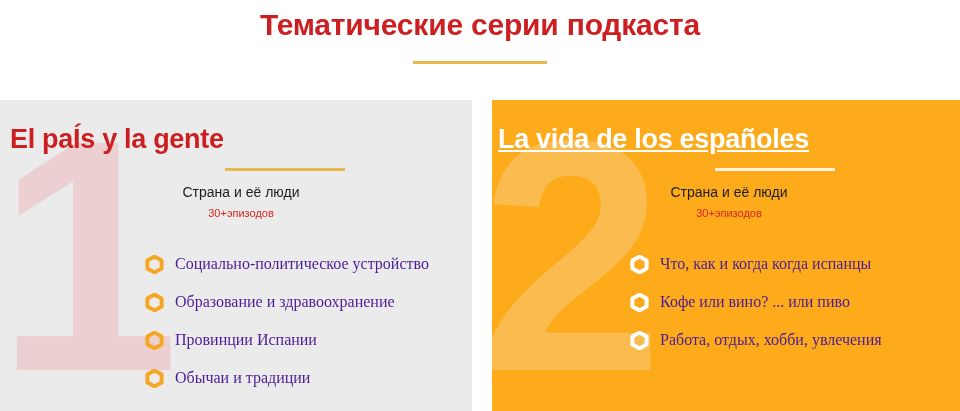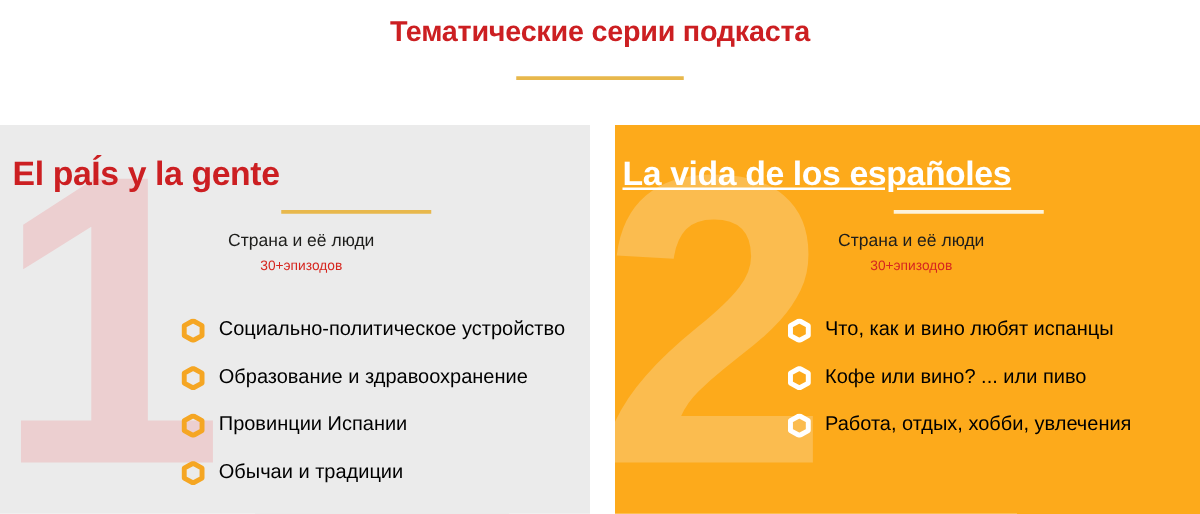--- a/index.html
+++ b/index.html
@@ -26,21 +26,21 @@
     position: absolute;
     top: 0;
     left: 0;
     width: 960px;
     height: 100px;
     text-align: center;
   }
   .page-title {
     margin: 0;
     padding-top: 6px;
-    font-size: 23px;
+    font-size: 30px;
     font-weight: bold;
     line-height: 38px;
     letter-spacing: -0.2px;
     color: #cc1f22;
     white-space: nowrap;
   }
   .title-divider {
     width: 134px;
     height: 3px;
     margin: 17px auto 0 auto;
@@ -166,22 +166,23 @@
   .hex-icon {
     flex: 0 0 auto;
     width: 19px;
     height: 19px;
     margin-right: 11px;
     display: block;
   }
   .bullet-text {
     font-size: 16px;
     line-height: 20px;
-    color: #000000;
+    color: #4c1d95;
     white-space: nowrap;
+    font-family: Liberation Serif, serif;
   }
 </style>
 </head>
 <body>
 
 <div class="page">
 
   <div class="header">
     <h1 class="page-title">Тематические серии подкаста</h1>
     <div class="title-divider"></div>
@@ -242,21 +243,21 @@
         <p class="card-subtitle">Страна и её люди</p>
         <p class="card-episodes">30+эпизодов</p>
 
         <ul class="bullet-list">
           <li class="bullet-item">
             <span class="hex-icon">
               <svg viewBox="0 0 24 24" width="19" height="19" aria-hidden="true">
                 <polygon points="12,2 21,7 21,17 12,22 3,17 3,7" fill="none" stroke="#ffffff" stroke-width="5" stroke-linejoin="round"></polygon>
               </svg>
             </span>
-            <span class="bullet-text">Что, как и вино любят испанцы</span>
+            <span class="bullet-text">Что, как и когда когда испанцы</span>
           </li>
           <li class="bullet-item">
             <span class="hex-icon">
               <svg viewBox="0 0 24 24" width="19" height="19" aria-hidden="true">
                 <polygon points="12,2 21,7 21,17 12,22 3,17 3,7" fill="none" stroke="#ffffff" stroke-width="5" stroke-linejoin="round"></polygon>
               </svg>
             </span>
             <span class="bullet-text">Кофе или вино? ... или пиво</span>
           </li>
           <li class="bullet-item">

